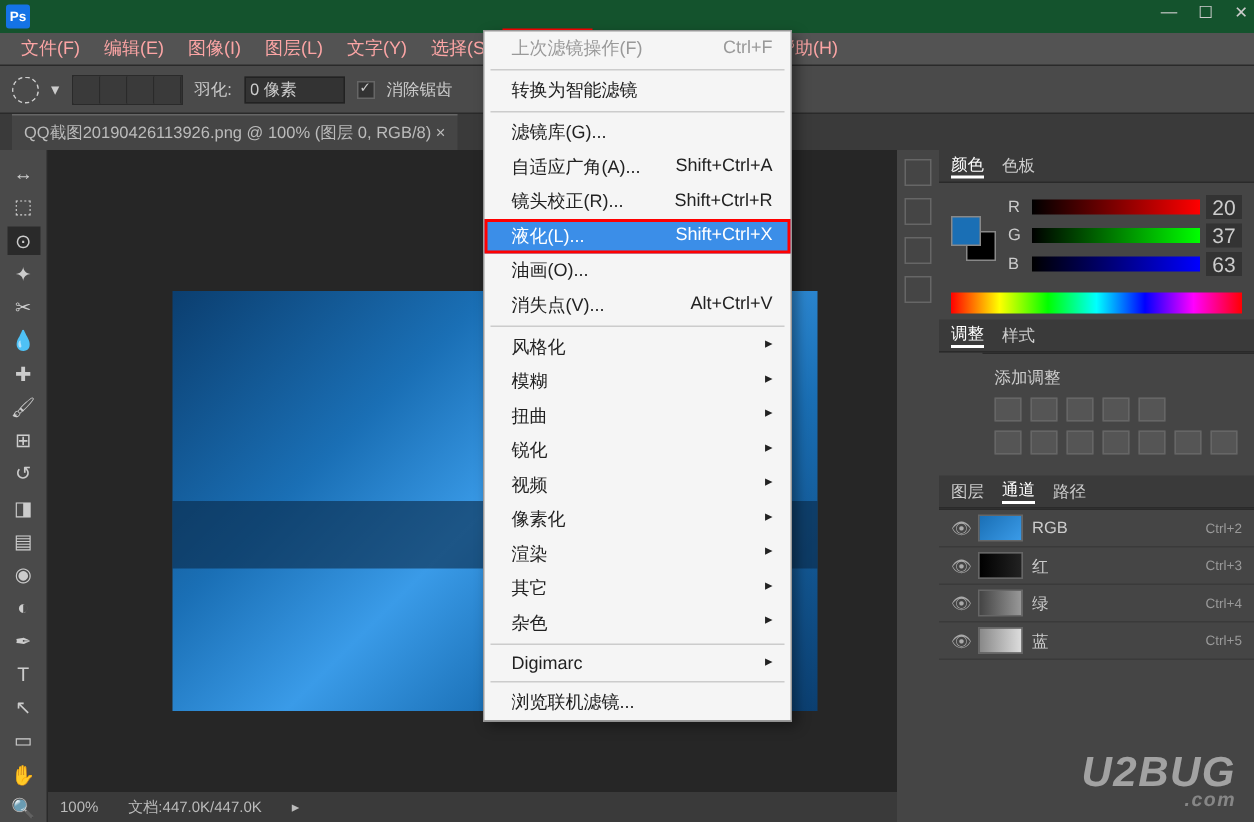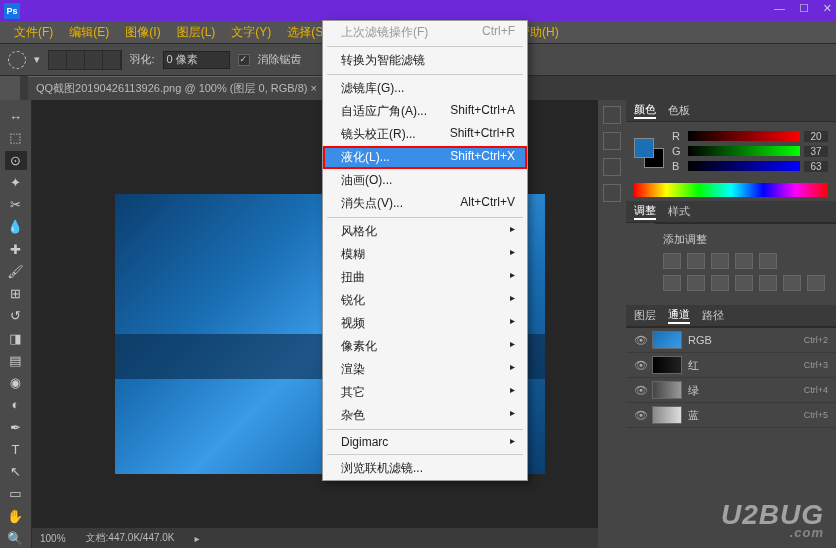--- a/index.html
+++ b/index.html
@@ -1,30 +1,30 @@
 <!DOCTYPE html>
 <html><head>
 <meta charset="utf-8">
 <style>
 * { margin: 0; padding: 0; box-sizing: border-box; font-family: "Microsoft YaHei", Arial, sans-serif; }
 body { background: #fff; width: 836px; height: 548px; overflow: hidden; position: relative; }
 .app { width: 836px; height: 548px; background: #535353; position: relative; }
-.titlebar { height: 22px; background: #6d28d9; display: flex; align-items: center; justify-content: flex-start; padding: 0 4px; }
+.titlebar { height: 22px; background: #14532d; display: flex; align-items: center; justify-content: flex-start; padding: 0 4px; }
 .ps-logo { width: 16px; height: 16px; background: #1473e6; color: #fff; font-size: 9px; font-weight: bold; display: flex; align-items: center; justify-content: center; border-radius: 2px; margin-right: 8px; }
 .window-controls { position: absolute; right: 4px; top: 2px; display: flex; gap: 14px; color: #ccc; font-size: 11px; }
 .window-controls span { cursor: pointer; }
-.menubar { height: 22px; background: #535353; display: flex; align-items: center; padding-left: 6px; font-size: 12px; color: #eab308; border-bottom: 1px solid #2a2a2a; }
+.menubar { height: 22px; background: #535353; display: flex; align-items: center; padding-left: 6px; font-size: 12px; color: #fca5a5; border-bottom: 1px solid #2a2a2a; }
 .menubar .menu-item { padding: 3px 8px; cursor: pointer; }
 .menubar .menu-item.active { border: 2px solid #ff0000; }
 .toolbar2 { height: 32px; background: #4a4a4a; border-bottom: 1px solid #2a2a2a; display: flex; align-items: center; padding: 0 8px; font-size: 11px; color: #ccc; gap: 8px; }
 .lasso-icon { width: 18px; height: 18px; border: 1px dashed #ccc; border-radius: 50%; }
 .sel-box { display: flex; border: 1px solid #2a2a2a; }
 .sel-box div { width: 18px; height: 18px; border-right: 1px solid #2a2a2a; background: #3a3a3a; }
 .feather-input { width: 67px; height: 18px; background: #333; border: 1px solid #222; color: #ccc; font-size: 11px; padding: 0 3px; }
-.tab-bar { height: 24px; background: #3a3a3a; display: flex; align-items: center; padding-left: 8px; font-size: 11px; color: #bbb; margin-left: 20px; }
+.tab-bar { height: 24px; background: #3a3a3a; display: flex; align-items: center; padding-left: 8px; font-size: 11px; color: #bbb; }
 .tab-bar .doc-tab { padding: 4px 8px; background: #454545; border-top: 1px solid #666; }
 .main-area { display: flex; height: calc(100% - 100px); }
 .left-tools { width: 32px; background: #4a4a4a; display: flex; flex-direction: column; align-items: center; padding-top: 6px; gap: 3px; border-right: 1px solid #2a2a2a; }
 .tool { width: 22px; height: 20px; display: flex; align-items: center; justify-content: center; color: #ccc; font-size: 13px; cursor: pointer; }
 .tool.sel { background: #2a2a2a; }
 .canvas-area { flex: 1; background: #262626; position: relative; display: flex; flex-direction: column; }
 .canvas-inner { flex: 1; display: flex; align-items: center; justify-content: center; position: relative; }
 .image-canvas { width: 430px; height: 280px; background: linear-gradient(135deg, #0b3e6f 0%, #1a6fb5 30%, #3a9be8 50%, #1a6fb5 70%, #0b3e6f 100%); position: relative; margin-top: 80px; margin-left: 30px; }
 .image-canvas::before { content: ''; position: absolute; left: 0; right: 0; top: 50%; height: 45px; background: rgba(10, 40, 70, 0.6); }
 .status-bar { height: 20px; background: #3a3a3a; display: flex; align-items: center; font-size: 10px; color: #bbb; padding: 0 8px; gap: 20px; margin-top: 40px; }
@@ -35,21 +35,21 @@
 .panel-tabs span { cursor: pointer; }
 .panel-tabs .active { color: #fff; border-bottom: 2px solid #fff; }
 .color-panel { padding: 8px; display: flex; align-items: center; gap: 8px; }
 .color-swatch { width: 30px; height: 30px; position: relative; }
 .color-swatch .fg { width: 20px; height: 20px; background: #1a6fb5; border: 1px solid #888; position: absolute; top: 0; left: 0; }
 .color-swatch .bg { width: 20px; height: 20px; background: #000; border: 1px solid #888; position: absolute; bottom: 0; right: 0; }
 .rgb-sliders { flex: 1; }
 .slider-row { display: flex; align-items: center; gap: 4px; margin-bottom: 3px; }
 .slider-row .label { width: 12px; }
 .slider-row .bar { flex: 1; height: 10px; }
-.slider-row .val { width: 24px; background: #333; text-align: center; font-size: 10px; }
+.slider-row .val { width: 24px; background: #333; text-align: center; font-size: 14px; }
 .bar.r { background: linear-gradient(to right, #000, #f00); }
 .bar.g { background: linear-gradient(to right, #000, #0f0); }
 .bar.b { background: linear-gradient(to right, #000, #00f); }
 .spectrum { height: 14px; background: linear-gradient(to right, #f00, #ff0, #0f0, #0ff, #00f, #f0f, #f00); margin: 0 8px 4px; }
 .adjust-panel { padding: 8px; border-top: 1px solid #2a2a2a; margin-left: 29px; }
 .adjust-icons { display: flex; gap: 6px; margin: 6px 0; flex-wrap: wrap; }
 .adjust-icons div { width: 18px; height: 16px; background: #555; border: 1px solid #666; }
 .layers-panel { border-top: 1px solid #2a2a2a; }
 .channel-row { display: flex; align-items: center; padding: 3px 8px; gap: 6px; border-bottom: 1px solid #3a3a3a; }
 .channel-row .eye { width: 12px; color: #aaa; }

